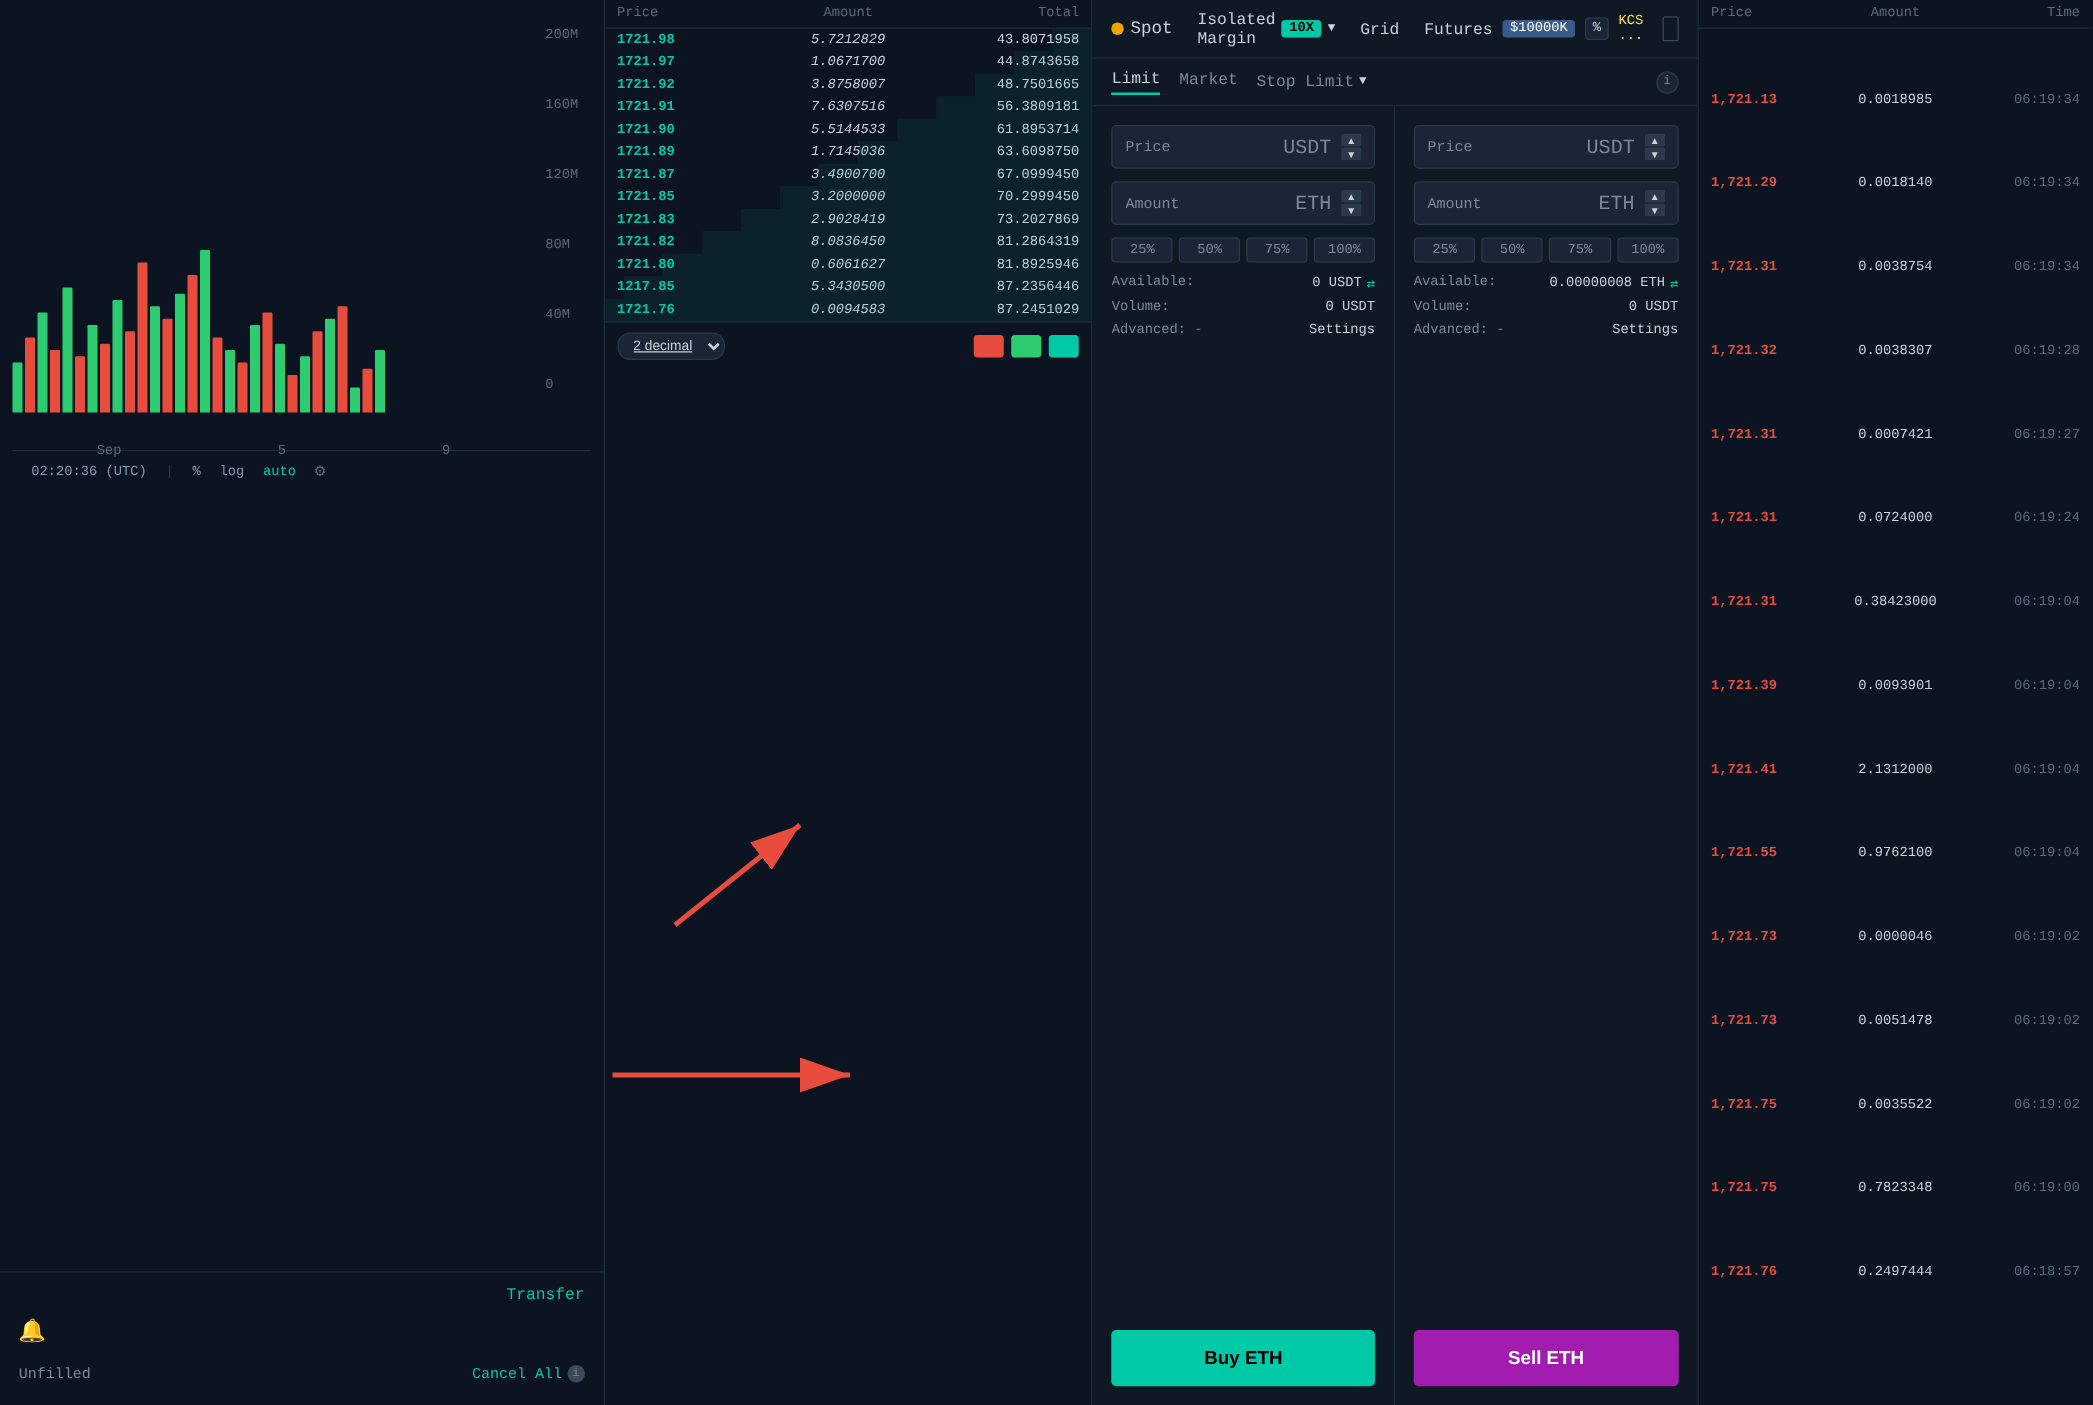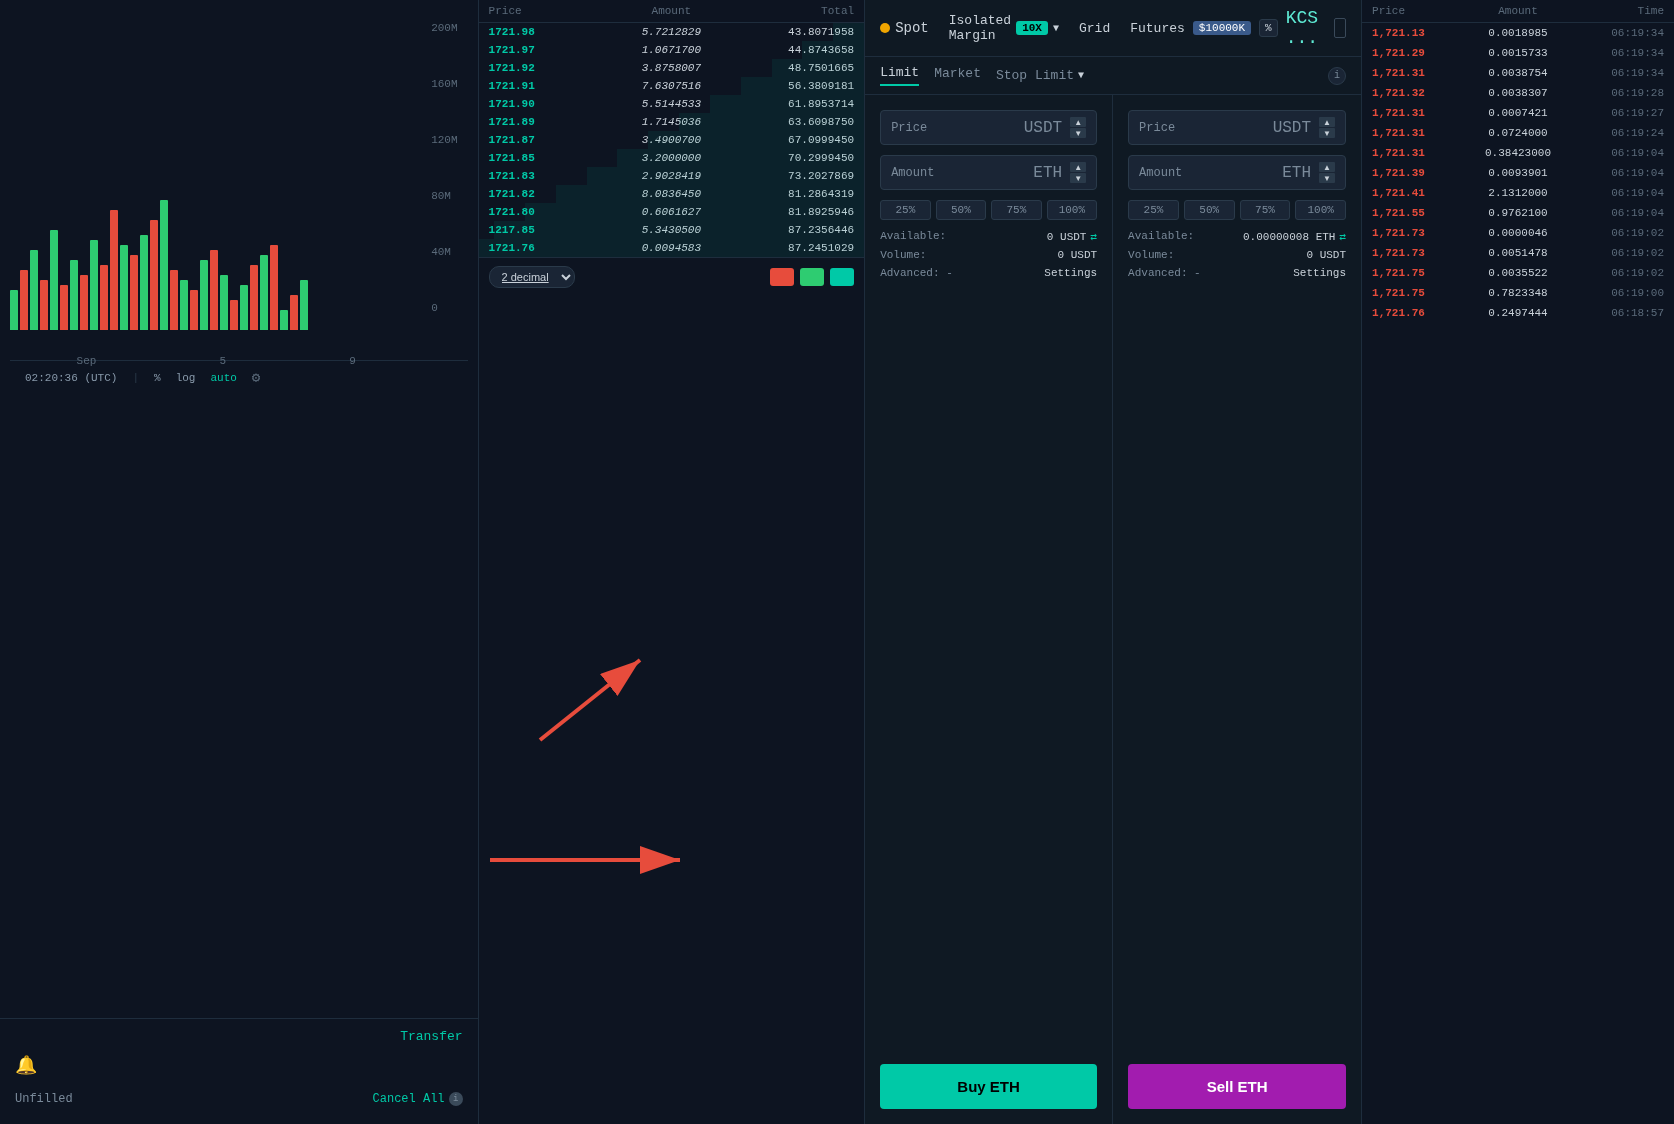--- a/index.html
+++ b/index.html
@@ -314,21 +314,21 @@
     .pct-icon {
       background: #1a2535;
       border: 1px solid #2a3a4a;
       color: #c9d1d9;
       padding: 2px 5px;
       border-radius: 3px;
       font-size: 11px;
       cursor: pointer;
     }
 
-    .kcs-label { color: #5eead4; font-size: 18px; cursor: pointer; }
+    .kcs-label { color: #fde047; font-size: 11px; cursor: pointer; }
 
     .square-icon {
       width: 20px;
       height: 20px;
       border: 1px solid #3a4a5a;
       border-radius: 2px;
       cursor: pointer;
     }
 
     
@@ -519,20 +519,21 @@
     .trade-history {
       overflow: hidden;
       height: 100%;
     }
 
     .trade-row {
       display: grid;
       grid-template-columns: 1fr 1fr 1fr;
       padding: 4px 10px;
       font-size: 11px;
+      margin-top: 47px;
     }
 
     .trade-row .price-red { color: #e74c3c; font-weight: bold; }
     .trade-row .amount-col { text-align: center; color: #c9d1d9; }
     .trade-row .time-col { text-align: right; color: #5a6a7a; }
 
     .trading-area {
       display: flex;
       flex-direction: column;
       height: 100%;
@@ -853,21 +854,21 @@
       <span>Time</span>
     </div>
     <div class="trade-history" id="trade-history-rows">
     <div class="trade-row">
           <span class="price-red">1,721.13</span>
           <span class="amount-col">0.0018985</span>
           <span class="time-col">06:19:34</span>
         </div>
         <div class="trade-row">
           <span class="price-red">1,721.29</span>
-          <span class="amount-col">0.0015733</span>
+          <span class="amount-col">0.0018140</span>
           <span class="time-col">06:19:34</span>
         </div>
         <div class="trade-row">
           <span class="price-red">1,721.31</span>
           <span class="amount-col">0.0038754</span>
           <span class="time-col">06:19:34</span>
         </div>
         <div class="trade-row">
           <span class="price-red">1,721.32</span>
           <span class="amount-col">0.0038307</span>

